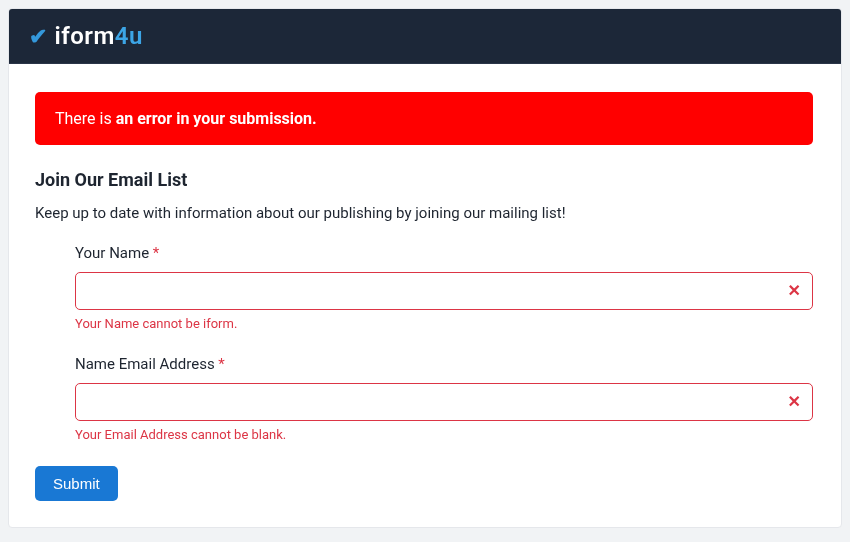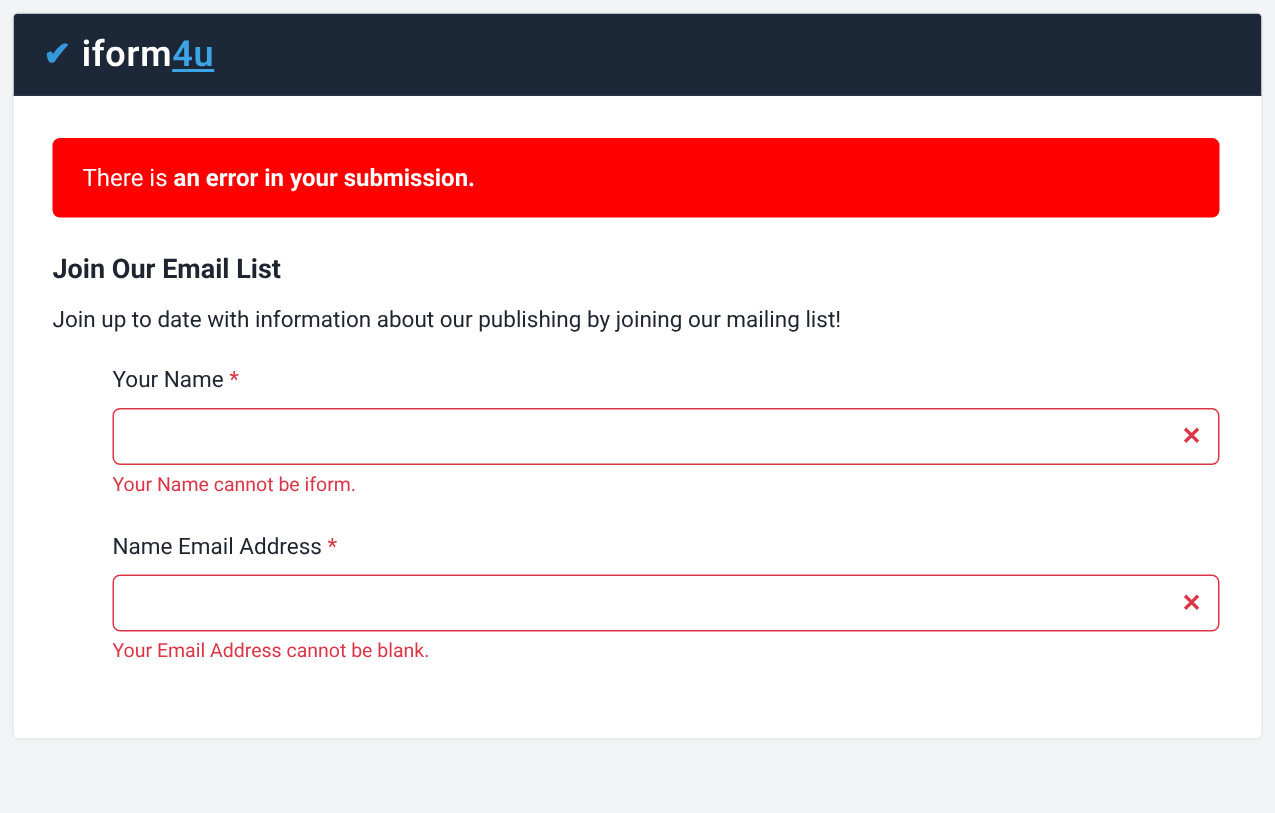--- a/index.html
+++ b/index.html
@@ -37,21 +37,20 @@
       font-size: 22px;
       margin-right: 3px;
     }
     .logo-iform {
       color: #ffffff;
       letter-spacing: 0.5px;
     }
     .logo-4u {
       color: #3ca5e6;
       letter-spacing: 0.5px;
-      text-decoration: underline;
     }
     .content {
       padding: 28px 28px 26px 26px;
     }
     .alert {
       background-color: #ff0000;
       color: #ffffff;
       padding: 17px 20px;
       border-radius: 5px;
       font-size: 16px;
@@ -139,21 +138,21 @@
       </span>
     </div>
   </div>
 
   <div class="content">
     <div class="alert">
       <span class="alert-prefix">There is </span><span class="alert-strong">an error in your submission.</span>
     </div>
 
     <h1 class="page-title">Join Our Email List</h1>
-    <p class="page-description">Join up to date with information about our publishing by joining our mailing list!</p>
+    <p class="page-description">Keep up to date with information about our publishing by joining our mailing list!</p>
 
     <div class="form-group">
       <label class="field-label">
         <span>Your Name </span><span class="required-asterisk">*</span>
       </label>
       <div class="field-wrapper">
         <input type="text" class="field-input" value="" style="">
         <span class="field-error-icon">✕</span>
       </div>
       <div class="field-error-msg">Your Name cannot be iform.</div>
@@ -163,14 +162,15 @@
       <label class="field-label">
         <span>Name Email Address </span><span class="required-asterisk">*</span>
       </label>
       <div class="field-wrapper">
         <input type="text" class="field-input" value="" style="">
         <span class="field-error-icon">✕</span>
       </div>
       <div class="field-error-msg">Your Email Address cannot be blank.</div>
     </div>
 
+    <button class="submit-btn">Submit</button>
   </div>
 </div>
 
 </body></html>

